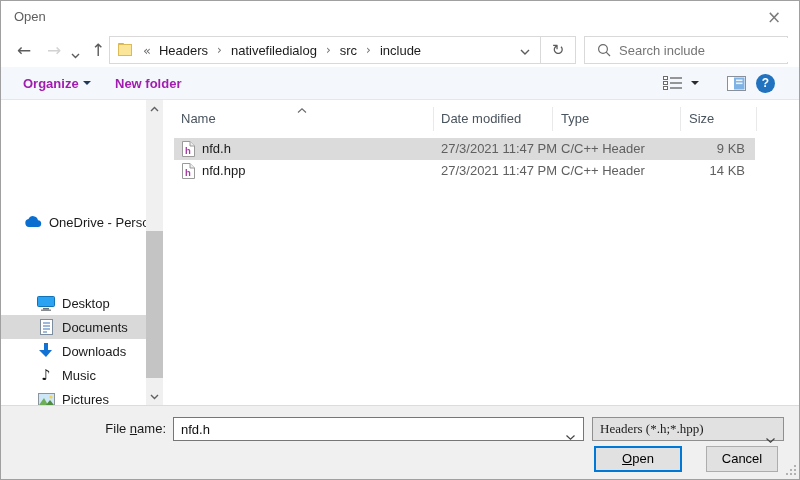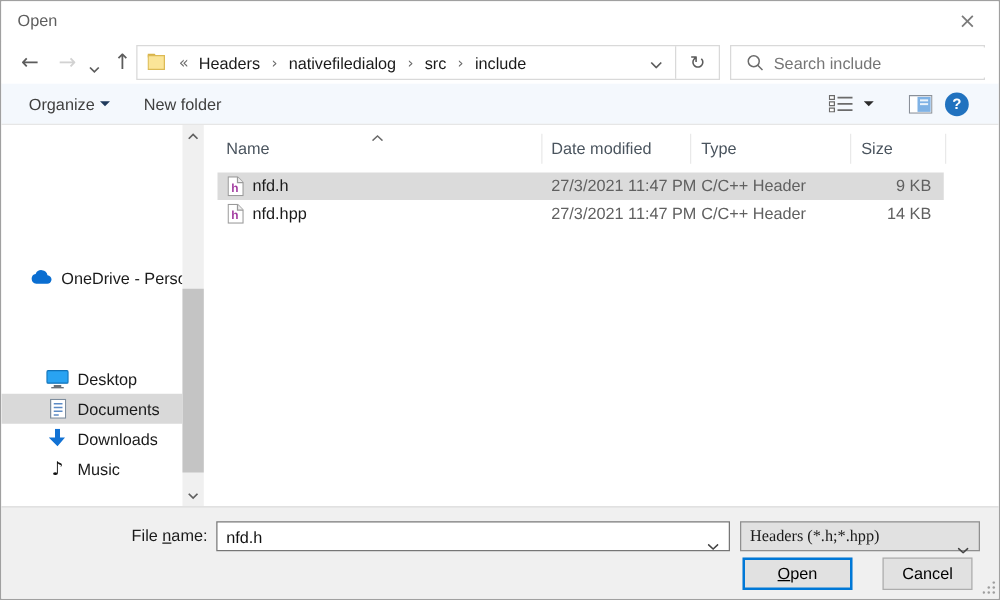--- a/index.html
+++ b/index.html
@@ -29,21 +29,21 @@
   .ab-chev { padding:0 10px; cursor:pointer; }
   .ab-div { width:1px; height:26px; background:#d9d9d9; }
   .refresh { width:34px; text-align:center; color:#5c5c5c; font-size:15px; cursor:pointer; }
   .searchbox { position:absolute; left:583px; top:3px; width:204px; height:28px; border:1px solid #d9d9d9; background:#fff; display:flex; align-items:center; }
   .searchbox svg { margin:0 8px 0 12px; flex:0 0 auto; }
   .searchbox input { border:none; outline:none; flex:1; font-family:"Liberation Sans",sans-serif; font-size:13px; color:#1b1b1b; height:24px; }
   .searchbox input::placeholder { color:#757575; opacity:1; }
 
   
   .toolbar { position:absolute; left:0; top:66px; width:100%; height:33px; background:#f4f8fd; border-bottom:1px solid #e6e6e6; }
-  .tool { position:absolute; top:0; height:32px; display:flex; align-items:center; gap:4px; color:#404040; cursor:pointer; }
+  .tool { position:absolute; top:0; height:32px; display:flex; align-items:center; gap:4px; color:#a21caf; cursor:pointer;font-weight:bold; }
   .t-organize { left:22px; }
   .t-newfolder { left:114px; }
   .tri-dn { width:0; height:0; border-left:4px solid transparent; border-right:4px solid transparent; border-top:4px solid #1e395b; }
   .views-btn { position:absolute; left:662px; top:8px; display:flex; align-items:center; gap:8px; cursor:pointer; }
   .views-btn .tri-dn { border-top-color:#2b2b2b; }
   .preview-btn { position:absolute; left:726px; top:9px; cursor:pointer; }
   .help-btn { position:absolute; left:755px; top:7px; width:19px; height:19px; border-radius:50%; background:#2172bf; color:#fff; font-weight:bold; font-size:12px; text-align:center; line-height:19px; cursor:pointer; }
 
   
   .content { position:absolute; left:0; top:99px; width:100%; height:305px; background:#fff; }
@@ -223,20 +223,31 @@
           <svg width="14" height="16" viewBox="0 0 14 16">
               <path d="M5 0 h4 v7 h4 L7 14 L0 7 h5 Z" fill="#1272d4"></path>
             </svg>
         </span>
         <span class="lbl">Downloads</span>
       </div>
       <div class="side-item lvl1" style="top:263px">
         <span class="icon note glyph">♪</span>
         <span class="lbl">Music</span>
       </div>
+      <div class="side-item lvl1" style="top:287px">
+        <span class="icon">
+          <svg width="17" height="13" viewBox="0 0 17 13">
+              <rect x="0.5" y="0.5" width="16" height="12" fill="#cde6f8" stroke="#8c959e"></rect>
+              <path d="M1 12 L6 5 L10 12 Z" fill="#6fae54"></path>
+              <path d="M8 12 L12 7 L16 12 Z" fill="#4e8e3c"></path>
+              <circle cx="13" cy="4" r="1.6" fill="#f6d44a"></circle>
+            </svg>
+        </span>
+        <span class="lbl">Pictures</span>
+      </div>
 
     </div>
 
     <div class="sbar">
       <span class="arr up">
         <svg width="9" height="6" viewBox="0 0 9 6">
             <path d="M1 5 L4.5 1.5 L8 5" fill="none" stroke="#606060" stroke-width="1.4"></path>
           </svg>
       </span>
       <span class="thumb"></span>

